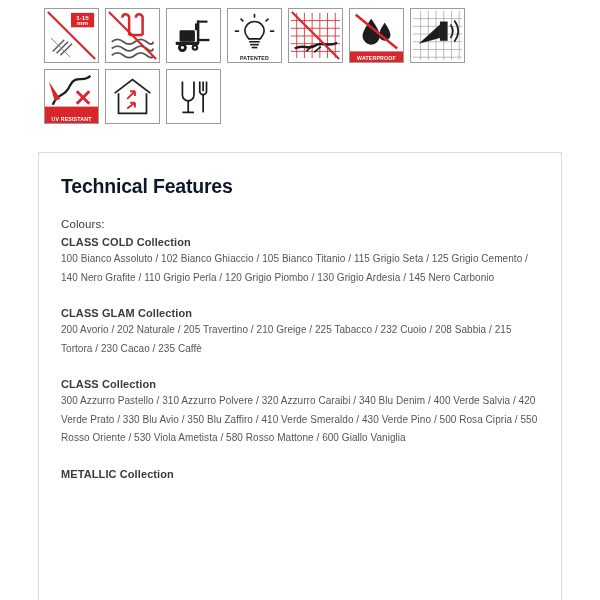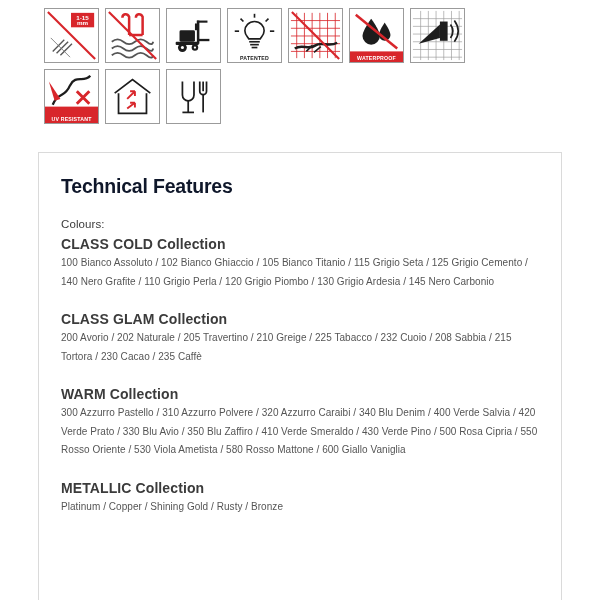--- a/index.html
+++ b/index.html
@@ -80,21 +80,21 @@
     font-size: 11.5px;
     font-weight: normal;
     color: #3b3b3b;
     margin: 0 0 6px 0;
     letter-spacing: 0.1px;
   }
   .collection {
     margin-bottom: 14px;
   }
   .collection-name {
-    font-size: 14px;
+    font-size: 11px;
     font-weight: bold;
     color: #3b3b3b;
     margin: 0 0 2px 0;
     letter-spacing: 0.1px;
   }
   .collection-values {
     font-size: 10px;
     line-height: 18.5px;
     color: #555555;
     margin: 0;
@@ -289,24 +289,23 @@
   <div class="spacer-sm"></div>
 
   <div class="collection">
     <div class="collection-name">CLASS GLAM Collection</div>
     <p class="collection-values">200 Avorio / 202 Naturale / 205 Travertino / 210 Greige / 225 Tabacco / 232 Cuoio / 208 Sabbia / 215 Tortora / 230 Cacao / 235 Caffè</p>
   </div>
 
   <div class="spacer-sm"></div>
 
   <div class="collection">
-    <div class="collection-name">WARM Collection</div>
+    <div class="collection-name">CLASS Collection</div>
     <p class="collection-values">300 Azzurro Pastello / 310 Azzurro Polvere / 320 Azzurro Caraibi / 340 Blu Denim / 400 Verde Salvia / 420 Verde Prato / 330 Blu Avio / 350 Blu Zaffiro / 410 Verde Smeraldo / 430 Verde Pino / 500 Rosa Cipria / 550 Rosso Oriente / 530 Viola Ametista / 580 Rosso Mattone / 600 Giallo Vaniglia</p>
   </div>
 
   <div class="spacer-sm"></div>
 
   <div class="collection">
     <div class="collection-name">METALLIC Collection</div>
-    <p class="collection-values">Platinum / Copper / Shining Gold / Rusty / Bronze</p>
   </div>
 
 </div>
 
 </body></html>

